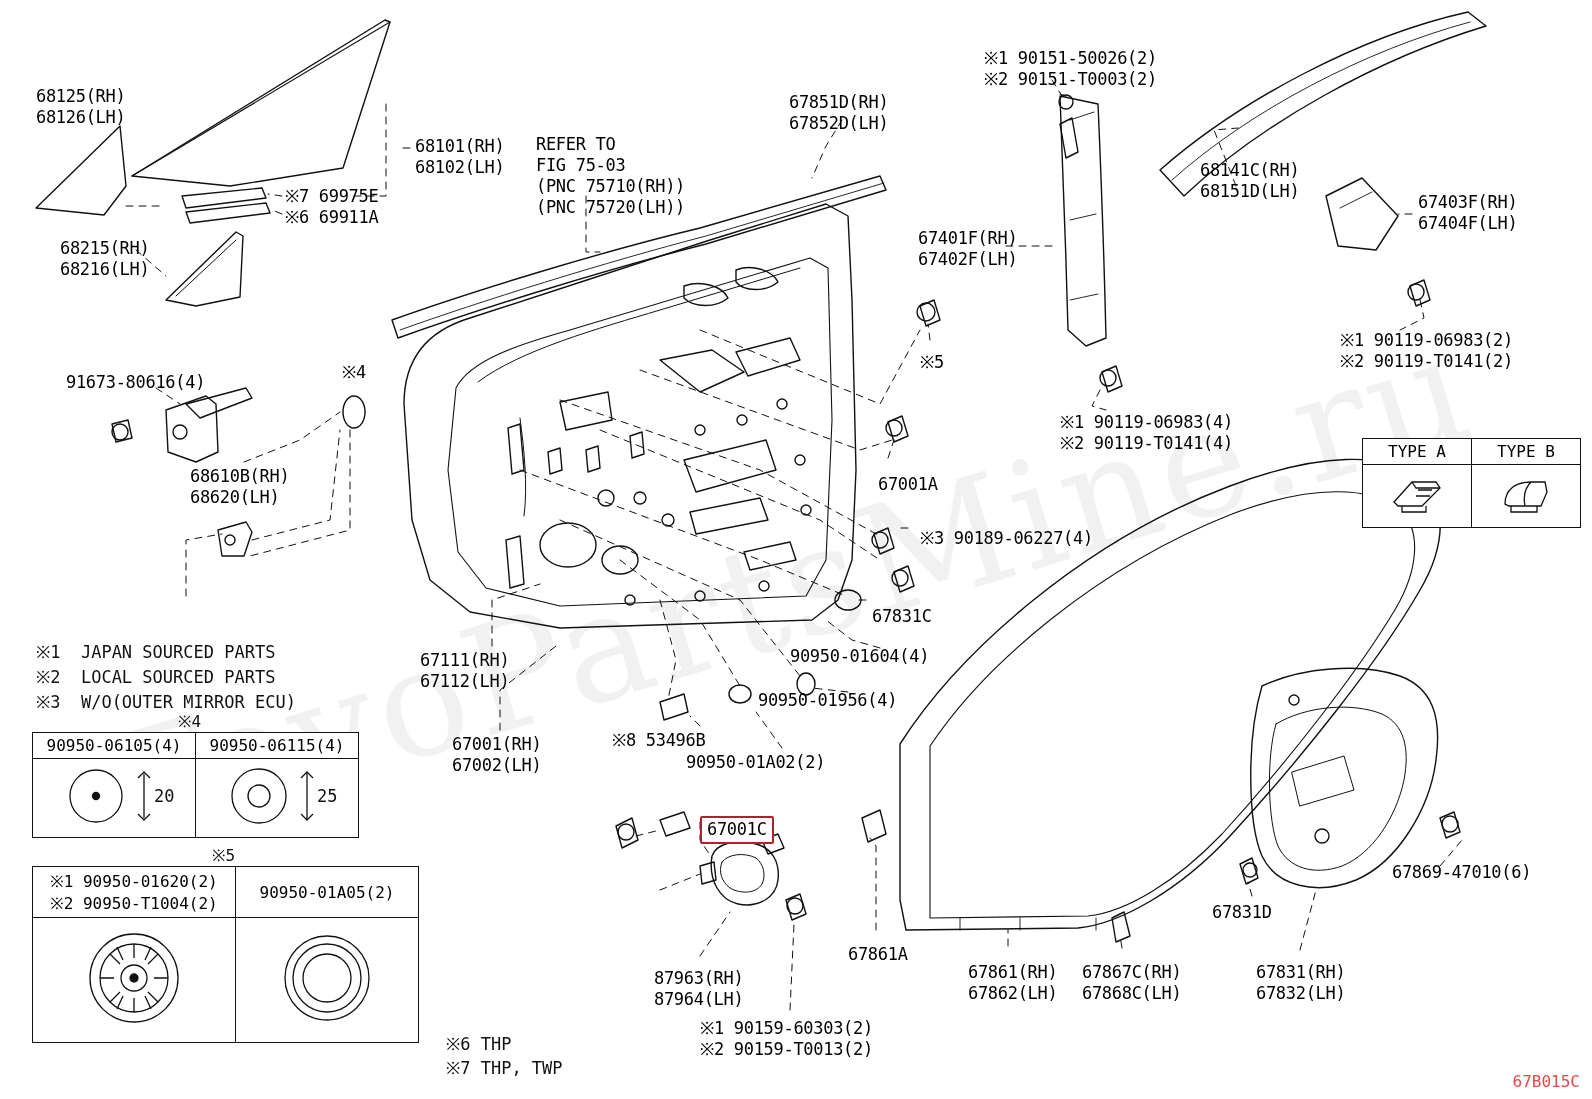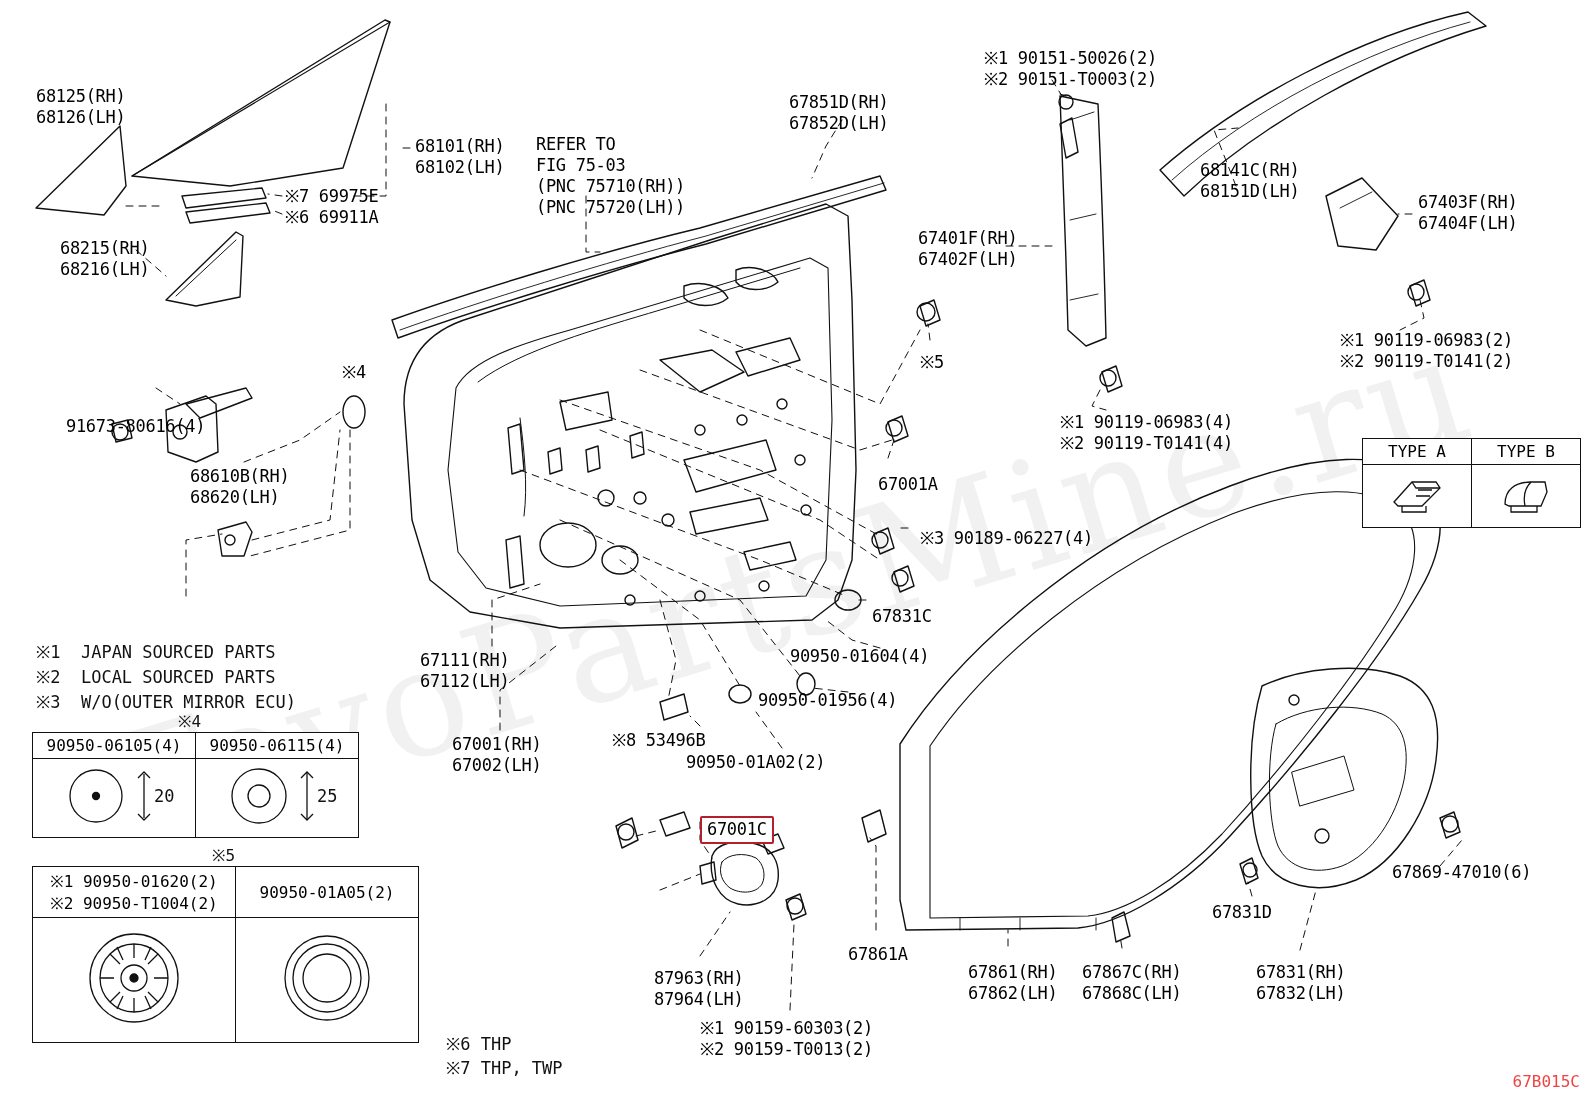--- a/index.html
+++ b/index.html
@@ -296,21 +296,21 @@
   <div class="lbl" style="left:920px;top:528px;">※3 90189-06227(4)</div>
   <div class="lbl" style="left:872px;top:606px;">67831C</div>
   <div class="lbl" style="left:790px;top:646px;">90950-01604(4)</div>
   <div class="lbl" style="left:758px;top:690px;">90950-01956(4)</div>
   <div class="lbl" style="left:686px;top:752px;">90950-01A02(2)</div>
   <div class="lbl" style="left:612px;top:730px;">※8 53496B</div>
   <div class="lbl" style="left:420px;top:650px;">67111(RH)
 67112(LH)</div>
   <div class="lbl" style="left:452px;top:734px;">67001(RH)
 67002(LH)</div>
-  <div class="lbl" style="left:66px;top:372px;margin-top:44px;">91673-80616(4)</div>
+  <div class="lbl" style="left:66px;top:372px;">91673-80616(4)</div>
   <div class="lbl" style="left:342px;top:362px;">※4</div>
   <div class="lbl" style="left:190px;top:466px;">68610B(RH)
 68620(LH)</div>
   <div class="lbl" style="left:1450px;top:446px;">※8</div>
   <div class="lbl" style="left:1392px;top:862px;">67869-47010(6)</div>
   <div class="lbl" style="left:1212px;top:902px;">67831D</div>
   <div class="lbl" style="left:1256px;top:962px;">67831(RH)
 67832(LH)</div>
   <div class="lbl" style="left:1082px;top:962px;">67867C(RH)
 67868C(LH)</div>

